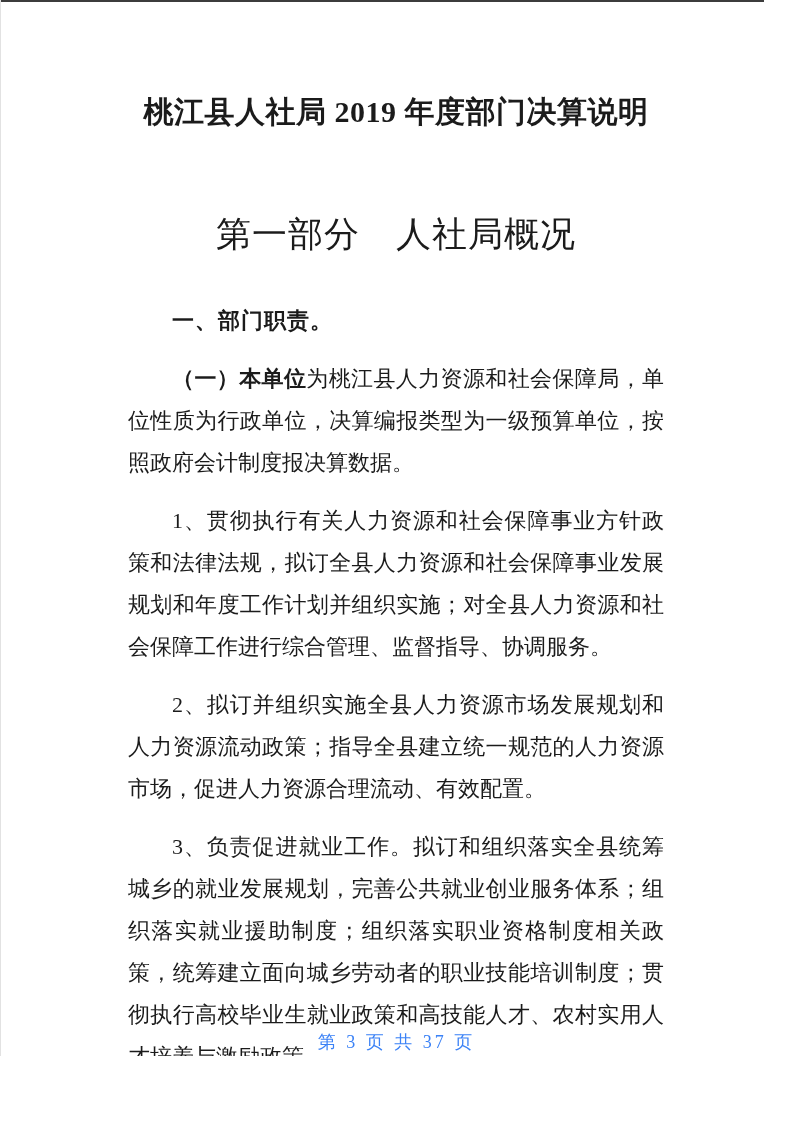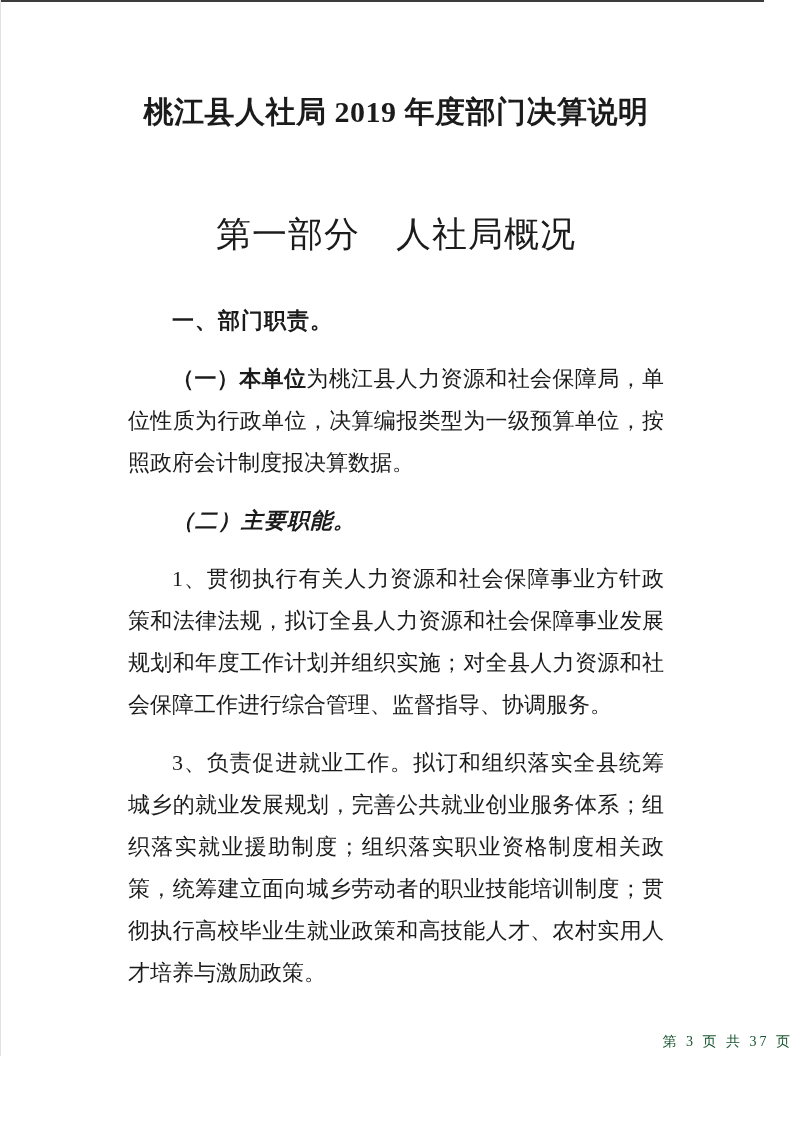--- a/index.html
+++ b/index.html
@@ -76,47 +76,47 @@
     letter-spacing: 1px;
   }
   .para-lead {
     font-weight: bold;
   }
   .page-footer {
     position: absolute;
     top: 1032px;
     left: 0;
     right: 0;
-    text-align: right;
-    font-size: 14px;
+    text-align: center;
+    font-size: 18px;
     line-height: 20px;
     letter-spacing: 3px;
-    color: #14532d;
+    color: #3b82f6;
   }
 </style>
 </head>
 <body>
 
 <main class="page">
   <div class="scan-edge-top"></div>
   <div class="scan-edge-left"></div>
 
   <h1 class="doc-title">桃江县人社局 2019 年度部门决算说明</h1>
 
   <h2 class="part-heading">第一部分　人社局概况</h2>
 
   <section class="body-text">
     <p class="duties-heading">一、部门职责。</p>
 
     <p class="para"><span class="para-lead">（一）本单位</span><span>为桃江县人力资源和社会保障局，单位性质为行政单位，决算编报类型为一级预算单位，按照政府会计制度报决算数据。</span></p>
 
-    <p class="functions-heading">（二）主要职能。</p>
 
     <p class="para">1、贯彻执行有关人力资源和社会保障事业方针政策和法律法规，拟订全县人力资源和社会保障事业发展规划和年度工作计划并组织实施；对全县人力资源和社会保障工作进行综合管理、监督指导、协调服务。</p>
 
+    <p class="para">2、拟订并组织实施全县人力资源市场发展规划和人力资源流动政策；指导全县建立统一规范的人力资源市场，促进人力资源合理流动、有效配置。</p>
 
     <p class="para">3、负责促进就业工作。拟订和组织落实全县统筹城乡的就业发展规划，完善公共就业创业服务体系；组织落实就业援助制度；组织落实职业资格制度相关政策，统筹建立面向城乡劳动者的职业技能培训制度；贯彻执行高校毕业生就业政策和高技能人才、农村实用人才培养与激励政策。</p>
   </section>
 
   <footer class="page-footer">
     <span>第 3 页 共 37 页</span>
   </footer>
 </main>
 
 </body></html>

